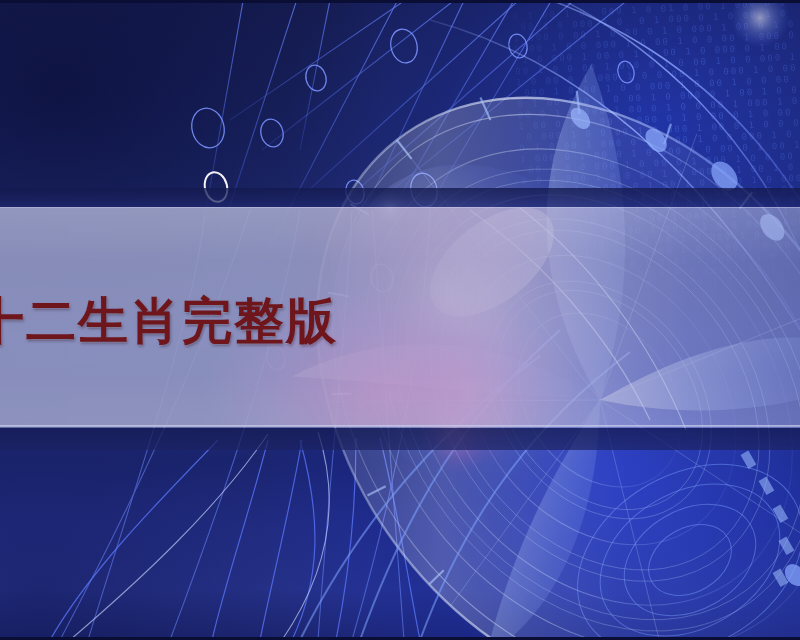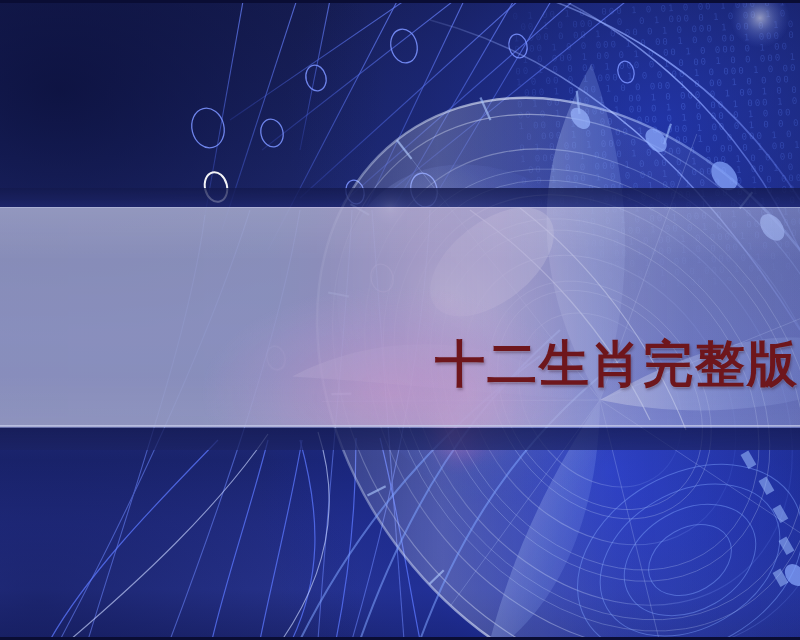--- a/index.html
+++ b/index.html
@@ -107,25 +107,24 @@
   .edge-top, .edge-bottom {
     position: absolute; left: 0; right: 0; height: 3px;
     background: #0a0d34;
   }
   .edge-top { top: 0; }
   .edge-bottom { bottom: 0; }
 
   
   .title-wrap {
     position: absolute;
-    left: 0; right: 1px;
+    left: 0; right: 10px;
     top: 288px;
-    text-align: right;
+    text-align: left;
     pointer-events: none;
-    margin-top: 43px;
   }
   .title {
     display: inline-block;
     margin-left: -26px;
     font-family: "DejaVu Sans", "Liberation Sans", sans-serif;
     font-size: 50px;
     font-weight: 700;
     letter-spacing: 2px;
     color: #6e161c;
     text-shadow:

